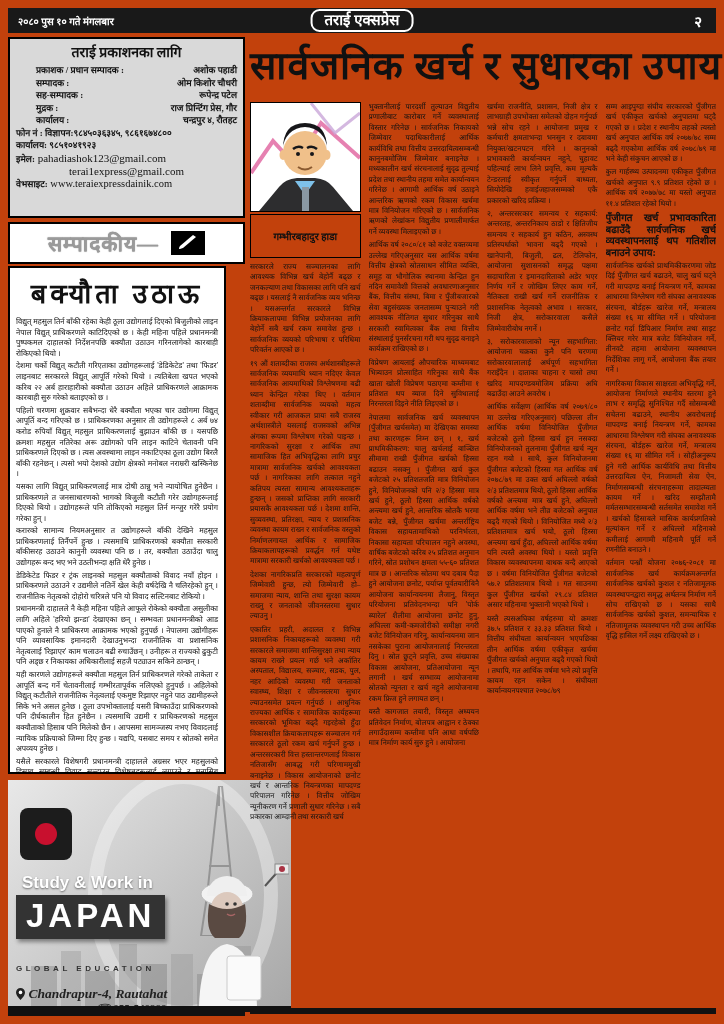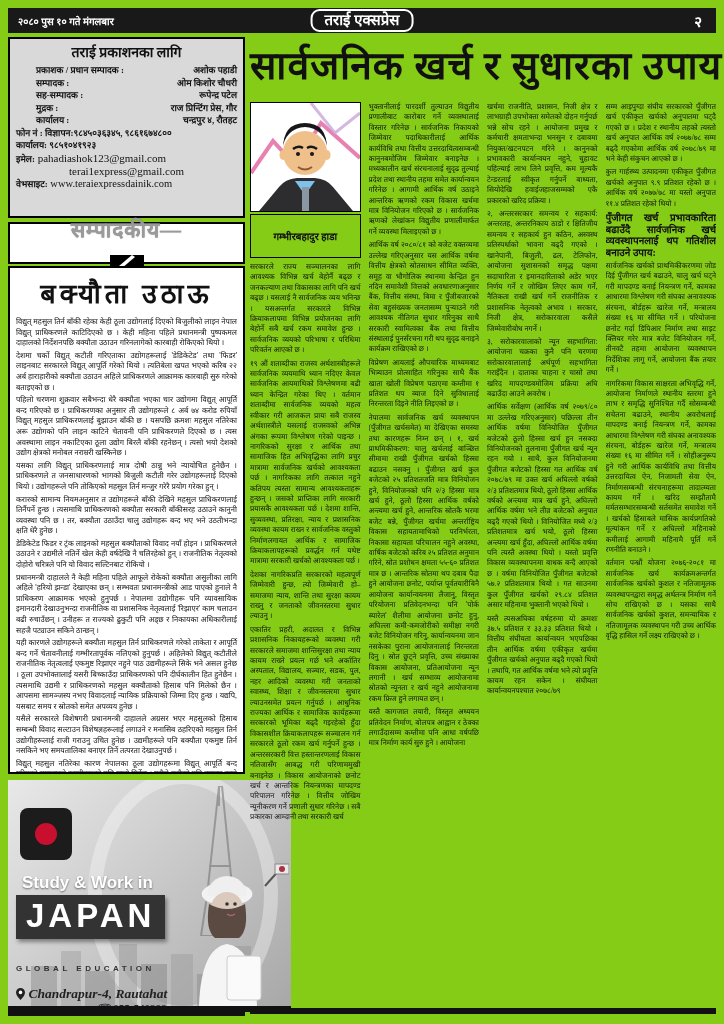--- a/index.html
+++ b/index.html
@@ -1,19 +1,19 @@
 <!DOCTYPE html>
 <html><head>
 <meta charset="utf-8">
 <style>
   * { margin:0; padding:0; box-sizing:border-box; }
   html,body { background:#f2f0ec; }
   body { font-family:"Liberation Serif","DejaVu Serif",serif; color:#111; }
   #page {
-    position:relative; width:724px; height:1024px; background:#84cc16;
+    position:relative; width:724px; height:1024px; background:#c2410c;
     overflow:hidden; margin:0 auto;
   }
   
   .hdr {
     position:absolute; left:8px; top:8px; width:708px; height:25px;
     background:#191919; color:#fff; display:flex; align-items:center;
   }
   .hdr-date { font-size:10px; font-weight:bold; padding-left:10px; width:230px; }
   .hdr-mast {
     position:absolute; left:50%; transform:translateX(-50%);
@@ -32,27 +32,26 @@
   .publine { font-size:9px; font-weight:bold; line-height:12.5px; }
   .pub-email { font-size:11px; line-height:12px; }
   .pub-email .lbl { font-size:9px; font-weight:bold; }
   .pub-em2 { text-align:center; font-size:11px; line-height:12px; }
   .pub-web { font-size:10.5px; line-height:13px; }
   .pub-web .lbl { font-size:9px; font-weight:bold; }
   .edhead {
     position:absolute; left:8px; top:222px; width:237px; height:42px;
     border:2px solid #000; display:flex; align-items:center; justify-content:center; gap:12px;
     background:#fff;
-    flex-direction:column;
   }
   .edhead .word { font-size:21px; font-weight:bold; color:#9a9a9a; letter-spacing:1px;
     text-shadow:0 0 1px #777; }
   .penbox { width:34px; height:24px; background:#000; display:flex; align-items:center; justify-content:center; }
   .editorial {
-    position:absolute; left:8px; top:266px; width:237px; height:508px;
+    position:absolute; left:8px; top:266px; width:218px; height:508px;
     border:2px solid #000; padding:4px 6px; overflow:hidden; background:#fff;
   }
   .editorial h1 { font-size:27px; font-weight:bold; text-align:center; letter-spacing:4px; margin:2px 0 6px 0; }
   .editorial p { font-size:7.6px; line-height:10.6px; text-align:justify; margin-bottom:2px; }
   
   .ad {
     position:absolute; left:8px; top:780px; width:283px; height:232px;
     background:linear-gradient(135deg,#e8e8e8 0%,#cfcfcf 40%,#a8a8a8 100%);
     overflow:hidden; border-bottom:6px solid #111;
   }

